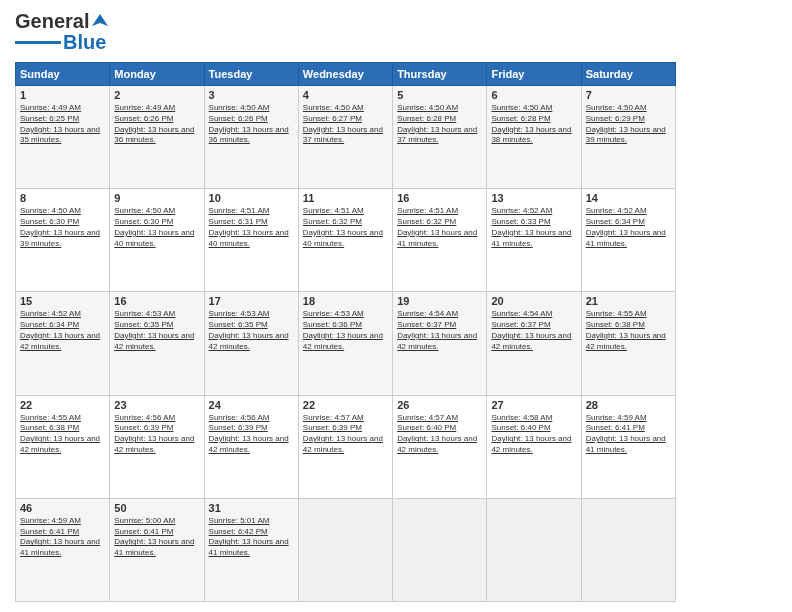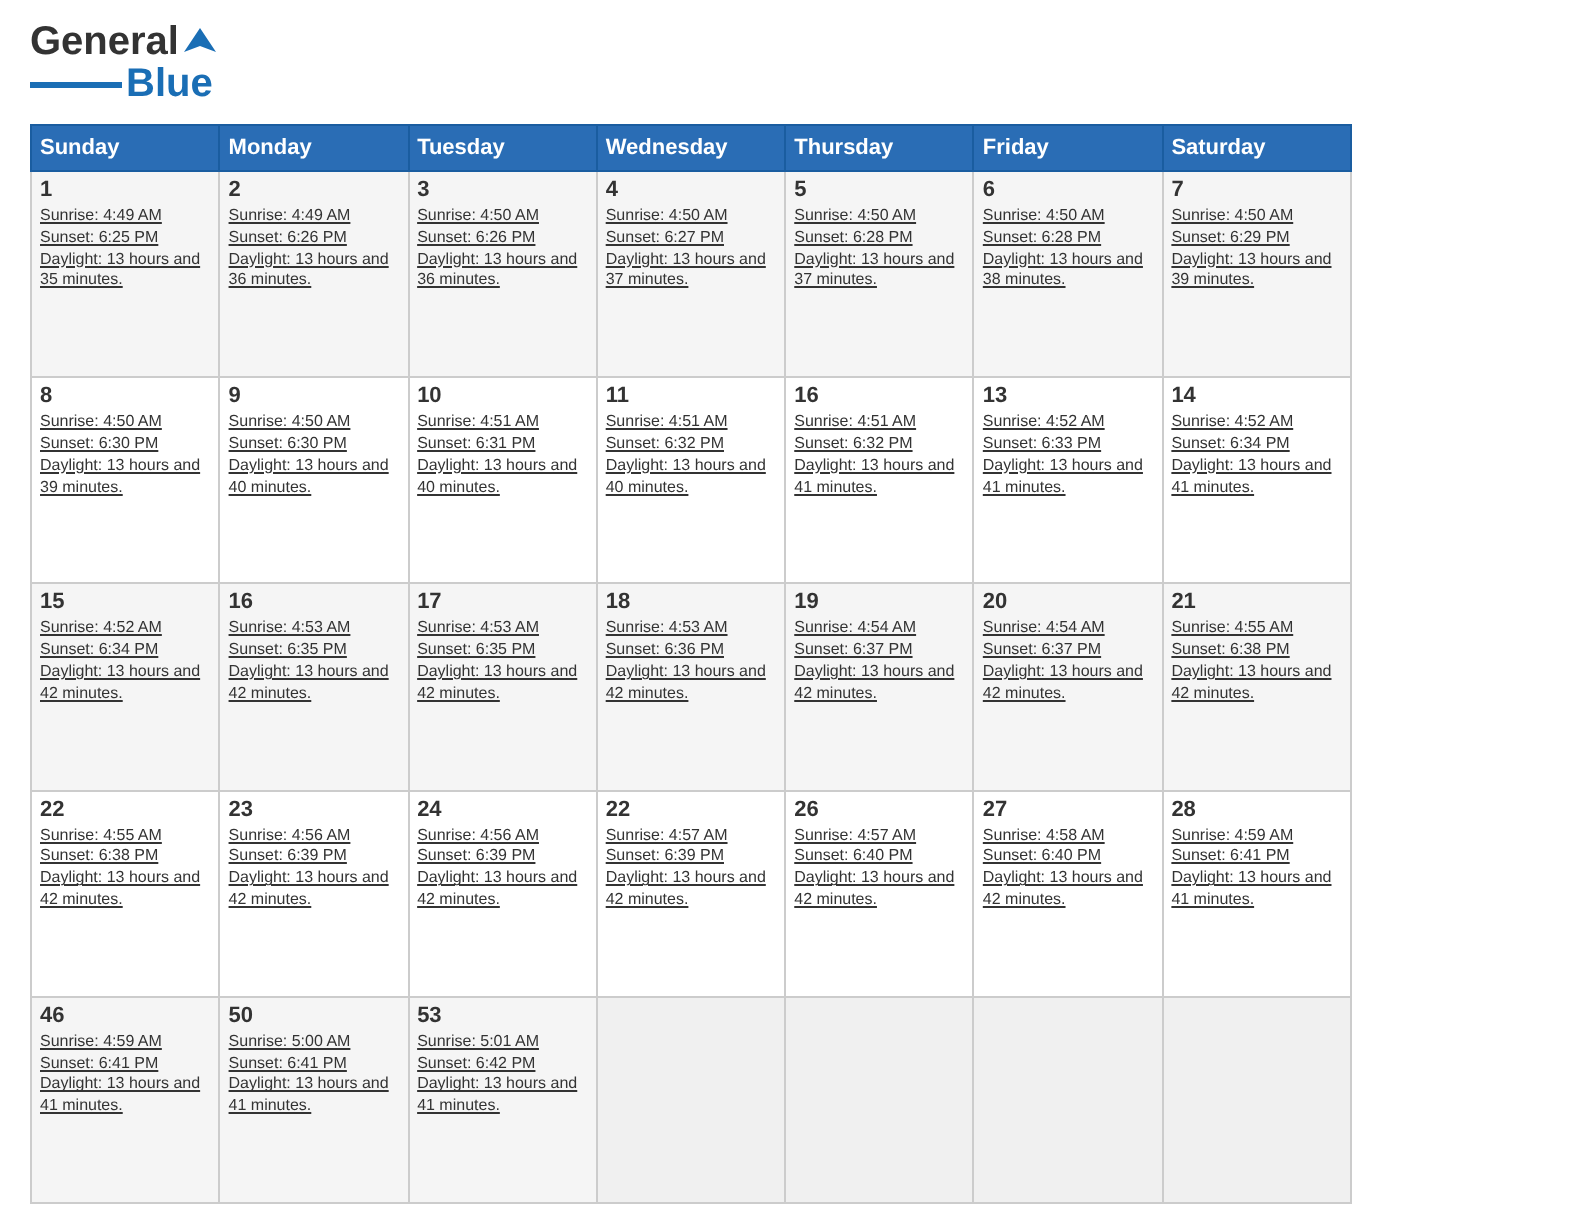--- a/index.html
+++ b/index.html
@@ -245,21 +245,21 @@
         <tr>
           <td>
             <span class="day-num">46</span>
             <div class="day-info">Sunrise: 4:59 AM<br>Sunset: 6:41 PM<br>Daylight: 13 hours and 41 minutes.</div>
           </td>
           <td>
             <span class="day-num">50</span>
             <div class="day-info">Sunrise: 5:00 AM<br>Sunset: 6:41 PM<br>Daylight: 13 hours and 41 minutes.</div>
           </td>
           <td>
-            <span class="day-num">53</span>
+            <span class="day-num">31</span>
             <div class="day-info">Sunrise: 5:01 AM<br>Sunset: 6:42 PM<br>Daylight: 13 hours and 41 minutes.</div>
           </td>
           <td class="empty-cell"></td>
           <td class="empty-cell"></td>
           <td class="empty-cell"></td>
           <td class="empty-cell"></td>
         </tr>
       </tbody>
   </table>
 </div>

